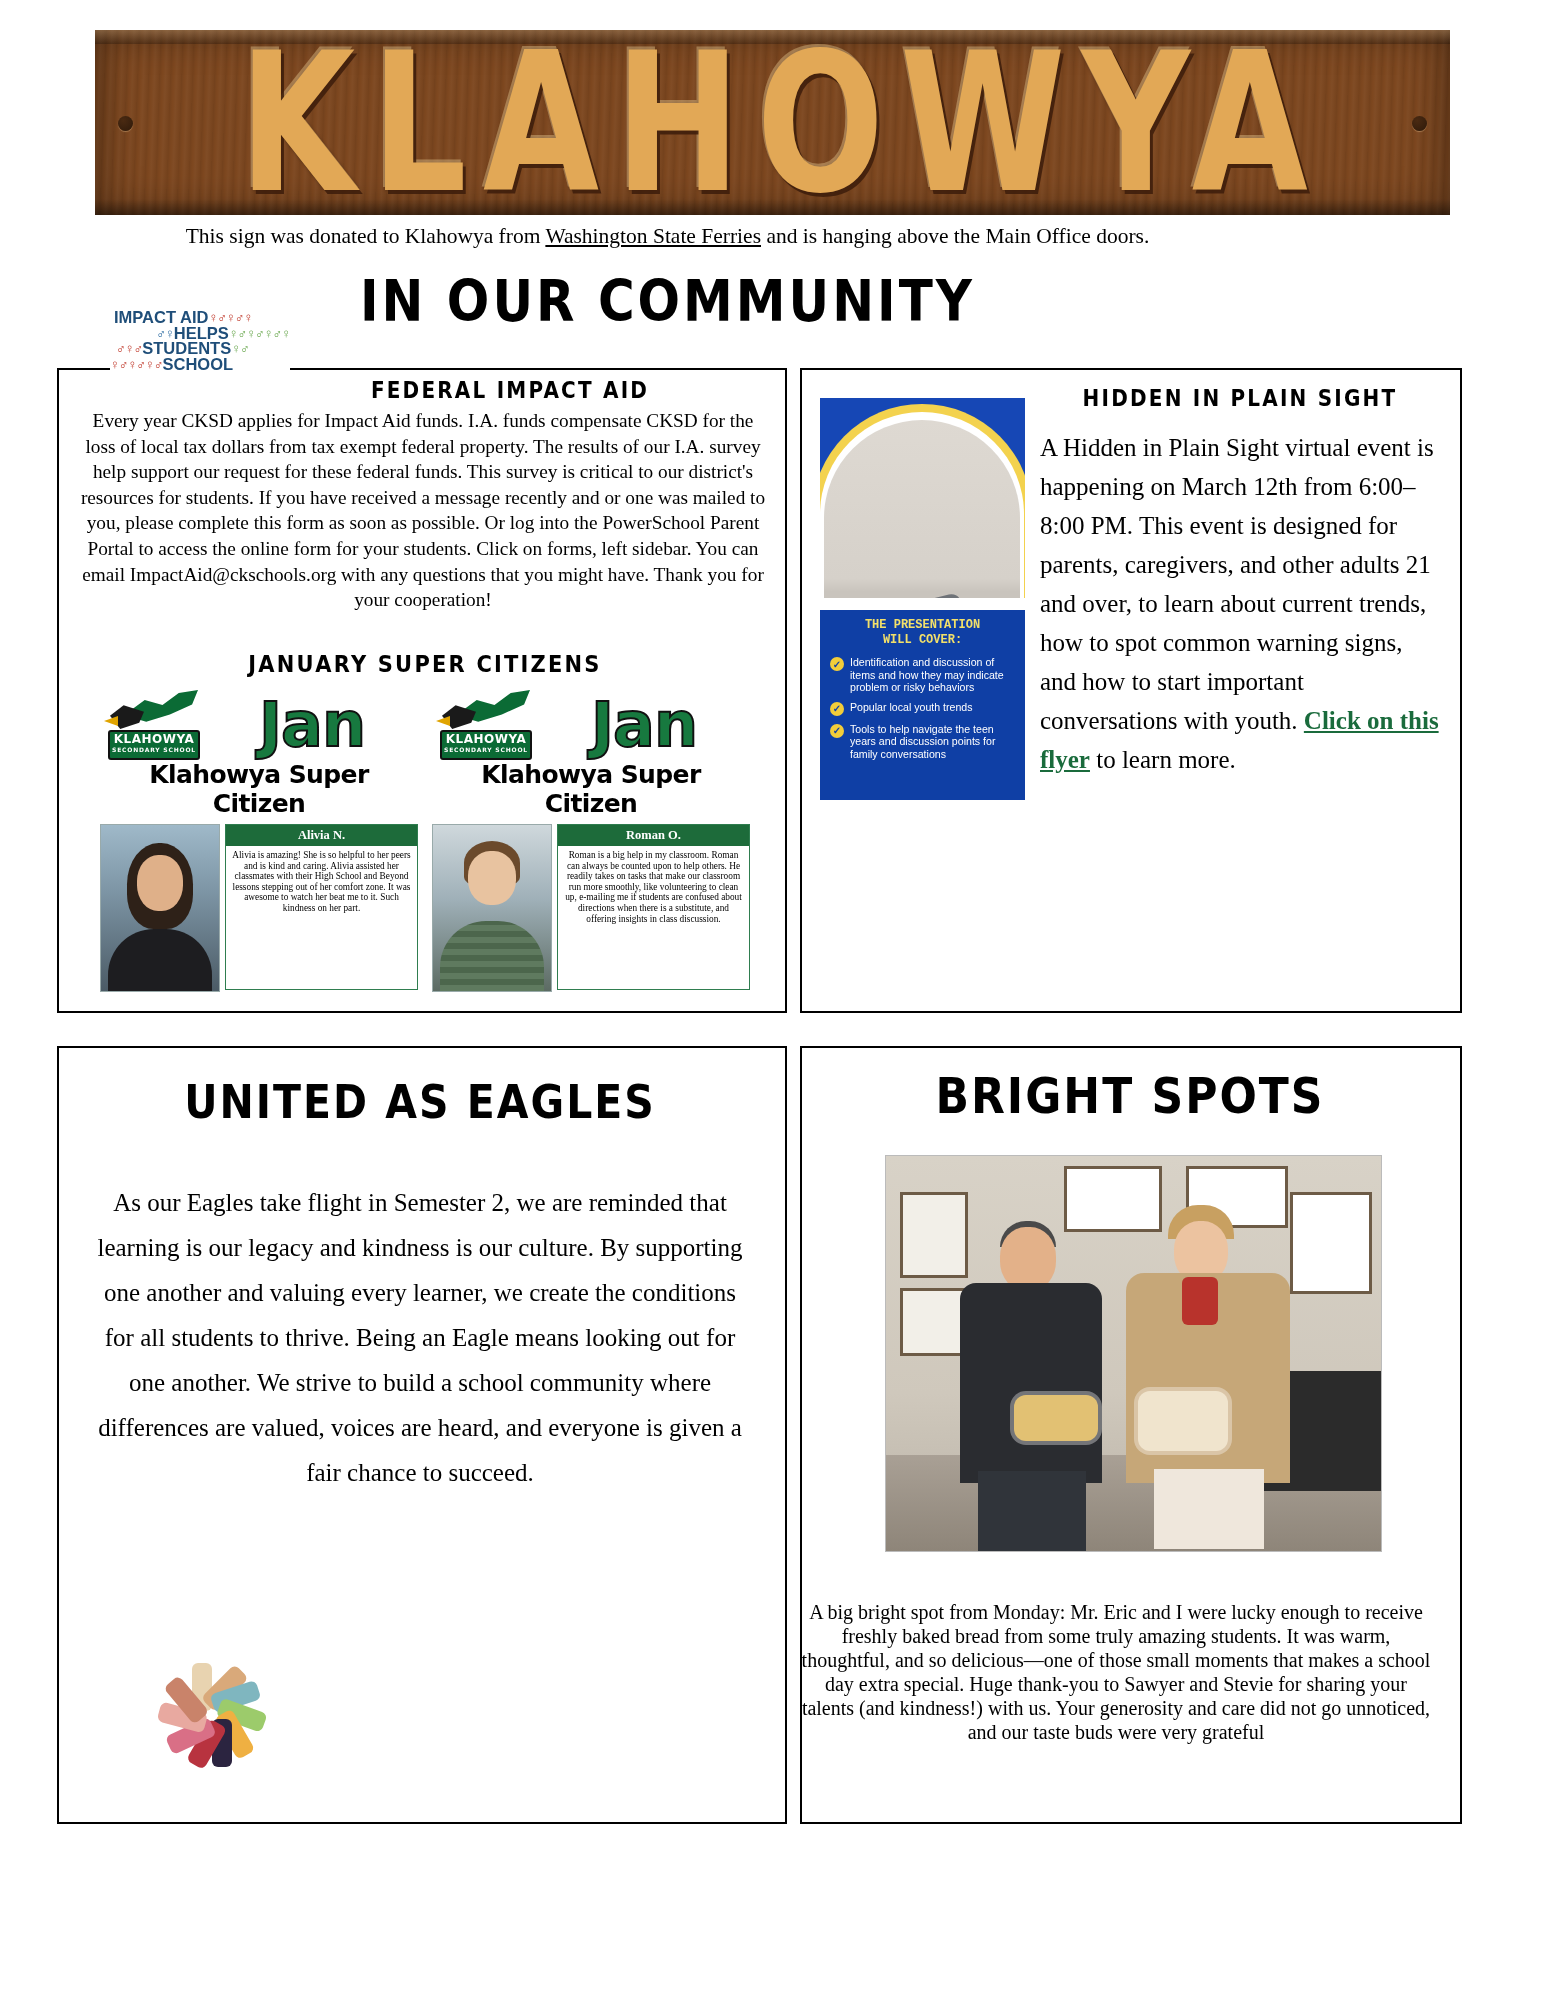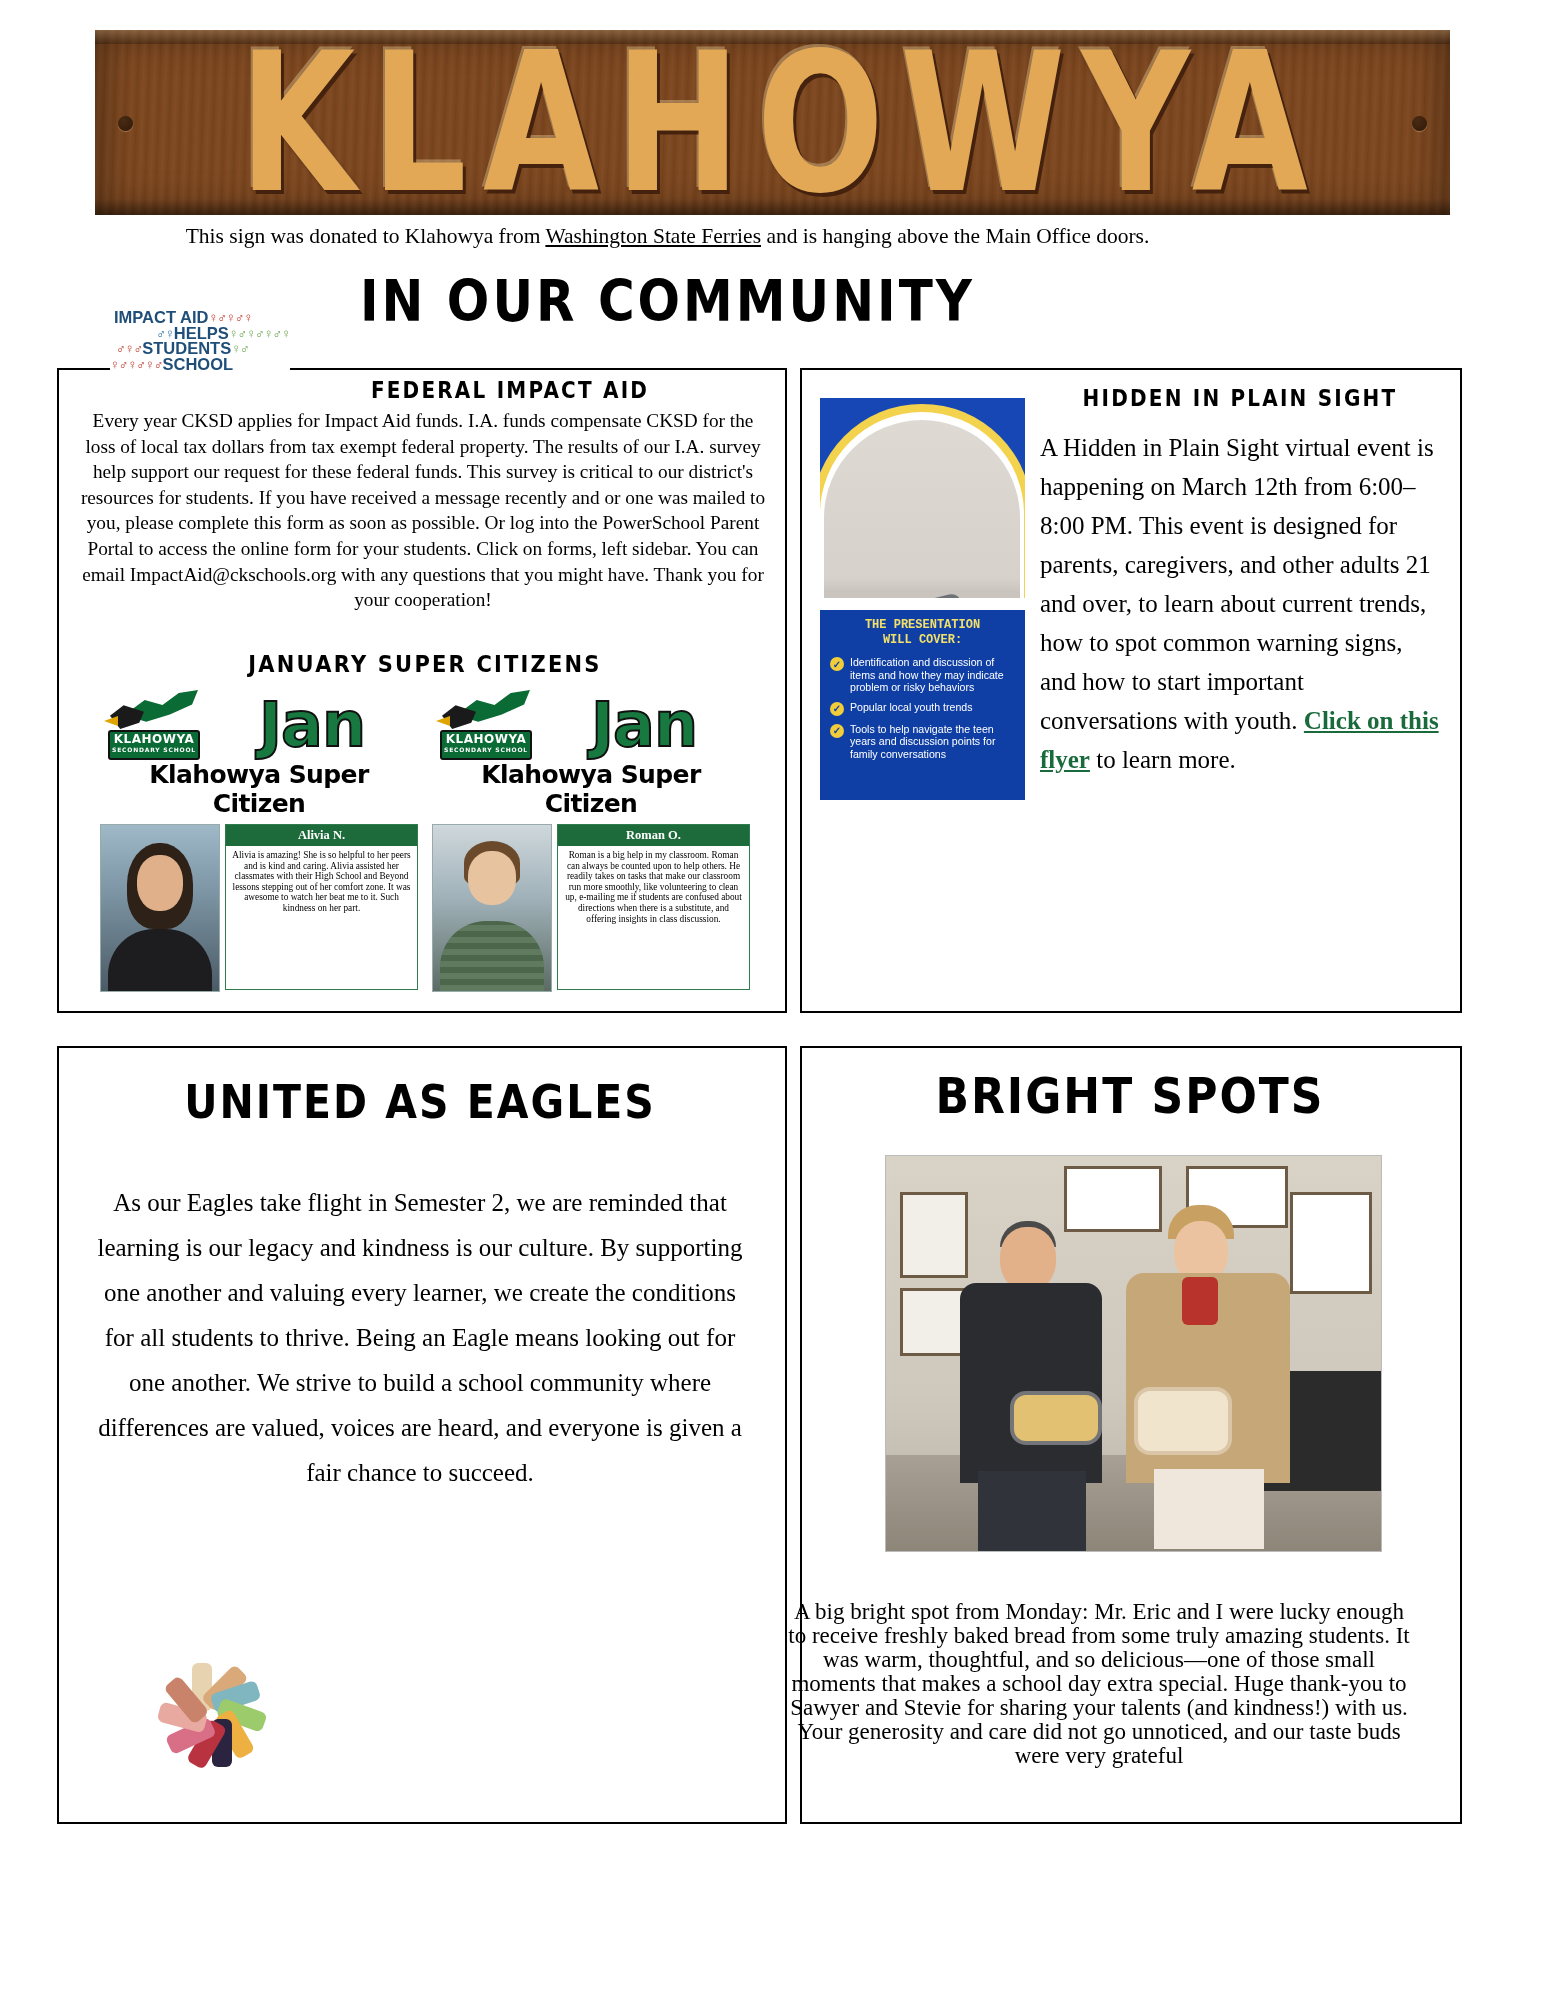--- a/index.html
+++ b/index.html
@@ -468,22 +468,22 @@
   }
   .bright-img .b1 {
     left: 128px; bottom: 110px; width: 84px; height: 46px;
     background: #e2c173; box-shadow: 0 0 0 4px rgba(255,255,255,.35);
   }
   .bright-img .b2 {
     left: 252px; bottom: 100px; width: 90px; height: 60px;
     background: #f0e4cd; box-shadow: 0 0 0 4px rgba(255,255,255,.35);
   }
   .bright-caption {
-    position: absolute; left: 784px; top: 1600px; width: 630px;
-    font-size: 23px; line-height: 24px; text-align: center;
+    position: absolute; left: 801px; top: 1600px; width: 630px;
+    font-size: 20px; line-height: 24px; text-align: center;
     font-family: "Liberation Serif", serif;
   }
 
   
   .footer {
     position: absolute; left: 0; right: 0; top: 1888px;
     text-align: center;
     font-size: 26.5px;
     font-family: "Liberation Serif", serif;
   }

